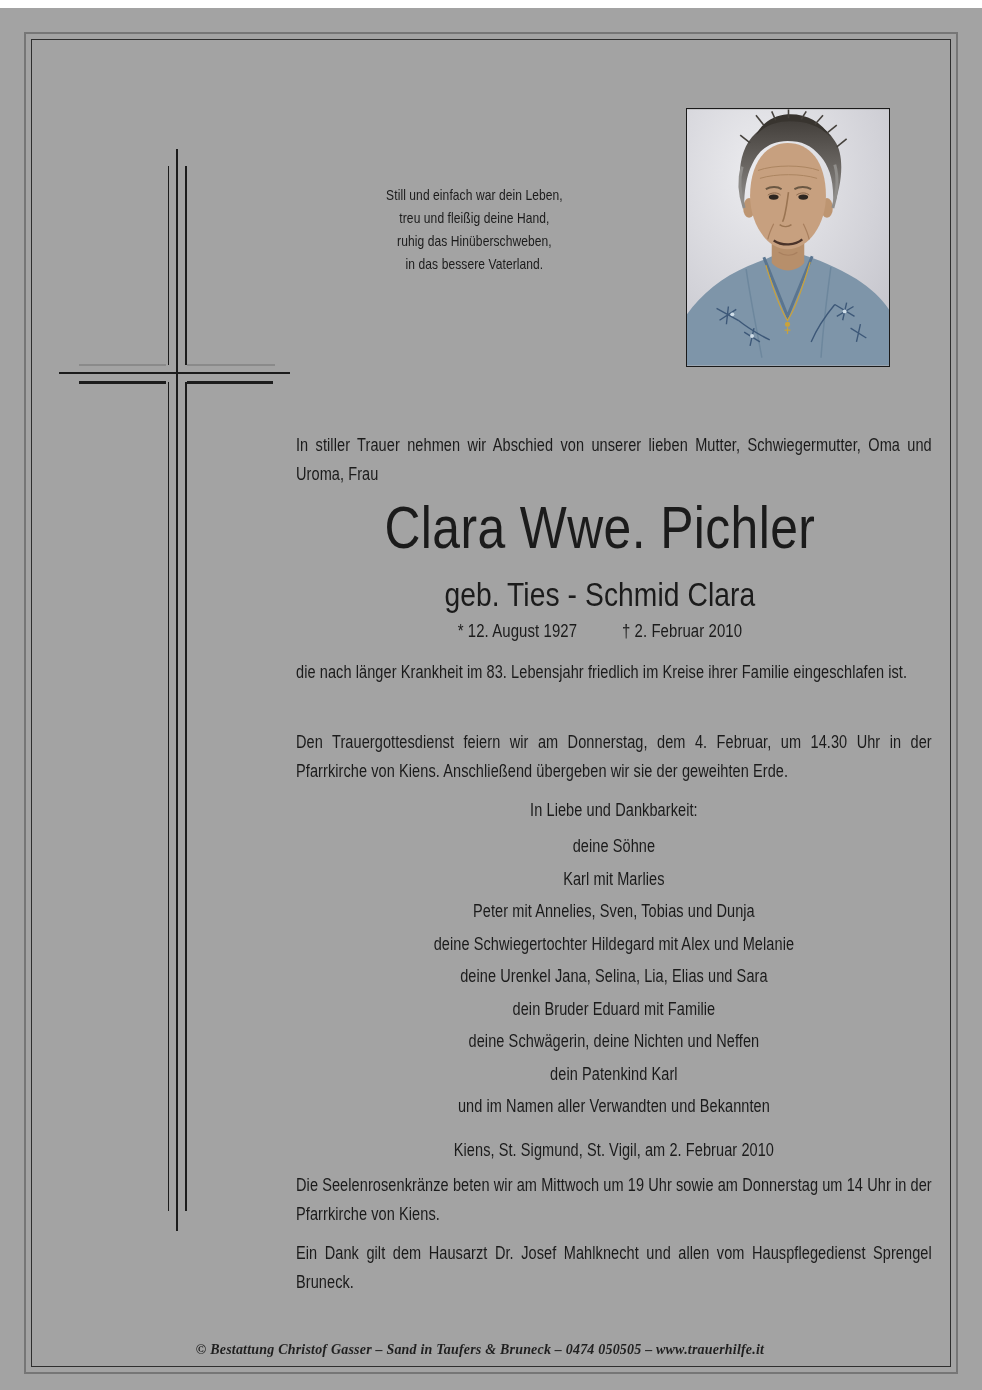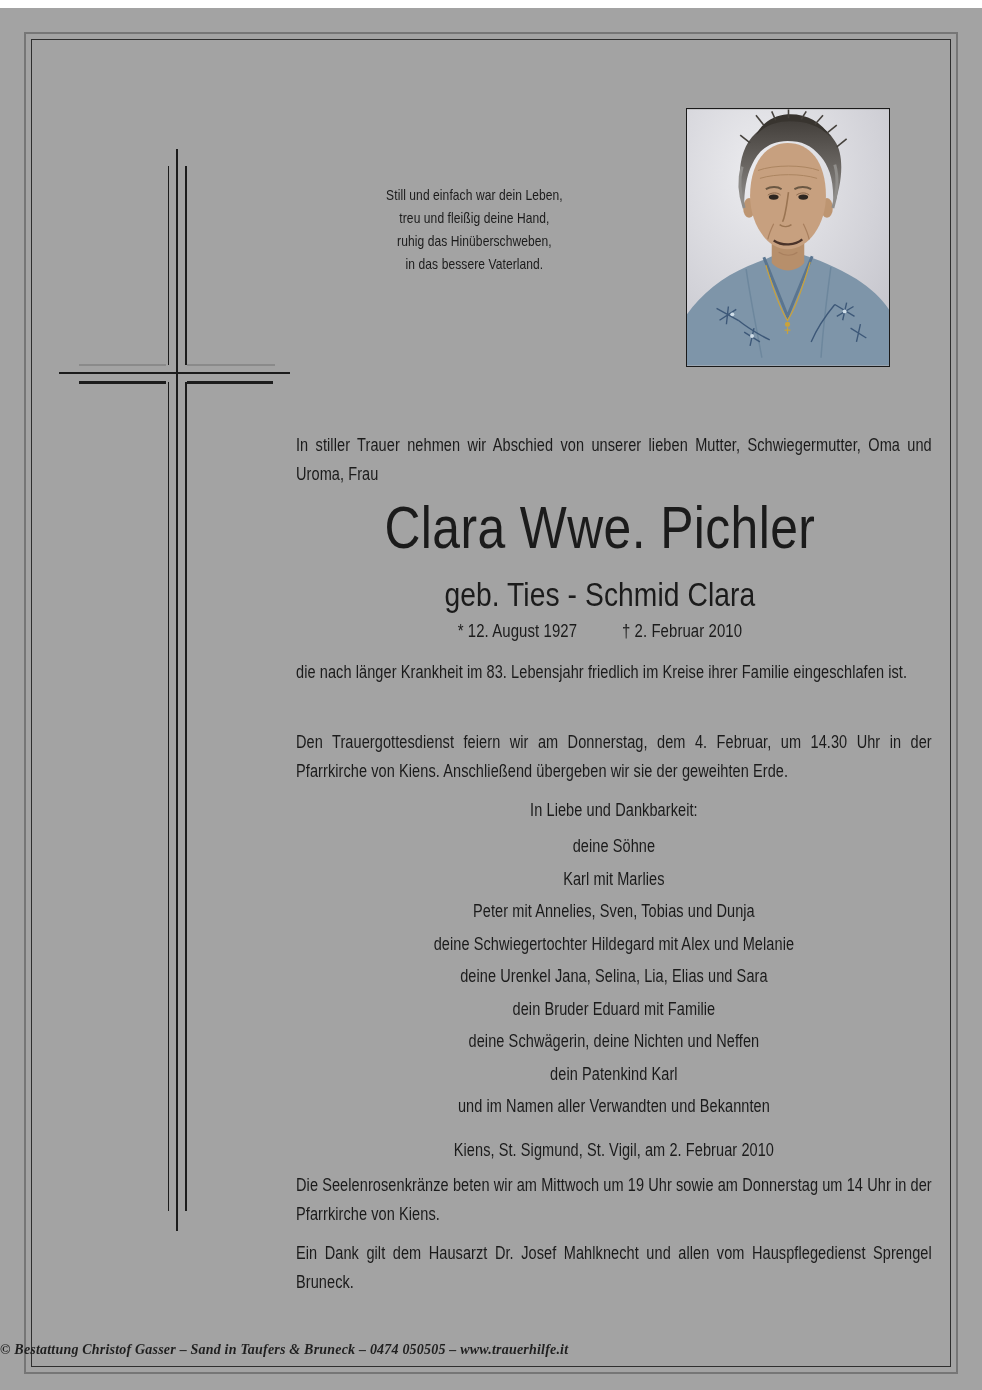--- a/index.html
+++ b/index.html
@@ -23,21 +23,21 @@
   }
   .center{text-align:center;}
   .justify{text-align:justify;}
   .poem{left:296px; width:430px; font-size:14.5px; line-height:23px; text-align:center;}
   .name-big{left:282px; top:488px; font-size:60px; line-height:64px; text-align:center; letter-spacing:0.5px;}
   .maiden{left:282px; top:566px; font-size:34px; line-height:40px; text-align:center;}
   .dates{left:282px; top:610px; font-size:18px; line-height:26px; text-align:center;}
   .dates .death{margin-left:54px;}
   .family{left:296px; top:822px; font-size:17.5px; line-height:32.5px; text-align:center;}
   .footer-line{
-    position:absolute; left:0; top:1332px; width:960px; text-align:left;
+    position:absolute; left:0; top:1332px; width:960px; text-align:center;
     font-family:"Liberation Serif", serif; font-style:italic; font-weight:bold;
     font-size:14px; line-height:20px; color:#1f1f1f; letter-spacing:0.2px;
   }
   .photo{
     position:absolute; left:686px; top:100px; width:204px; height:259px;
     border:1.5px solid #1a1a1a; box-sizing:border-box; overflow:hidden;
   }
   .photo svg{display:block; width:100%; height:100%;}
 </style>
 </head>

